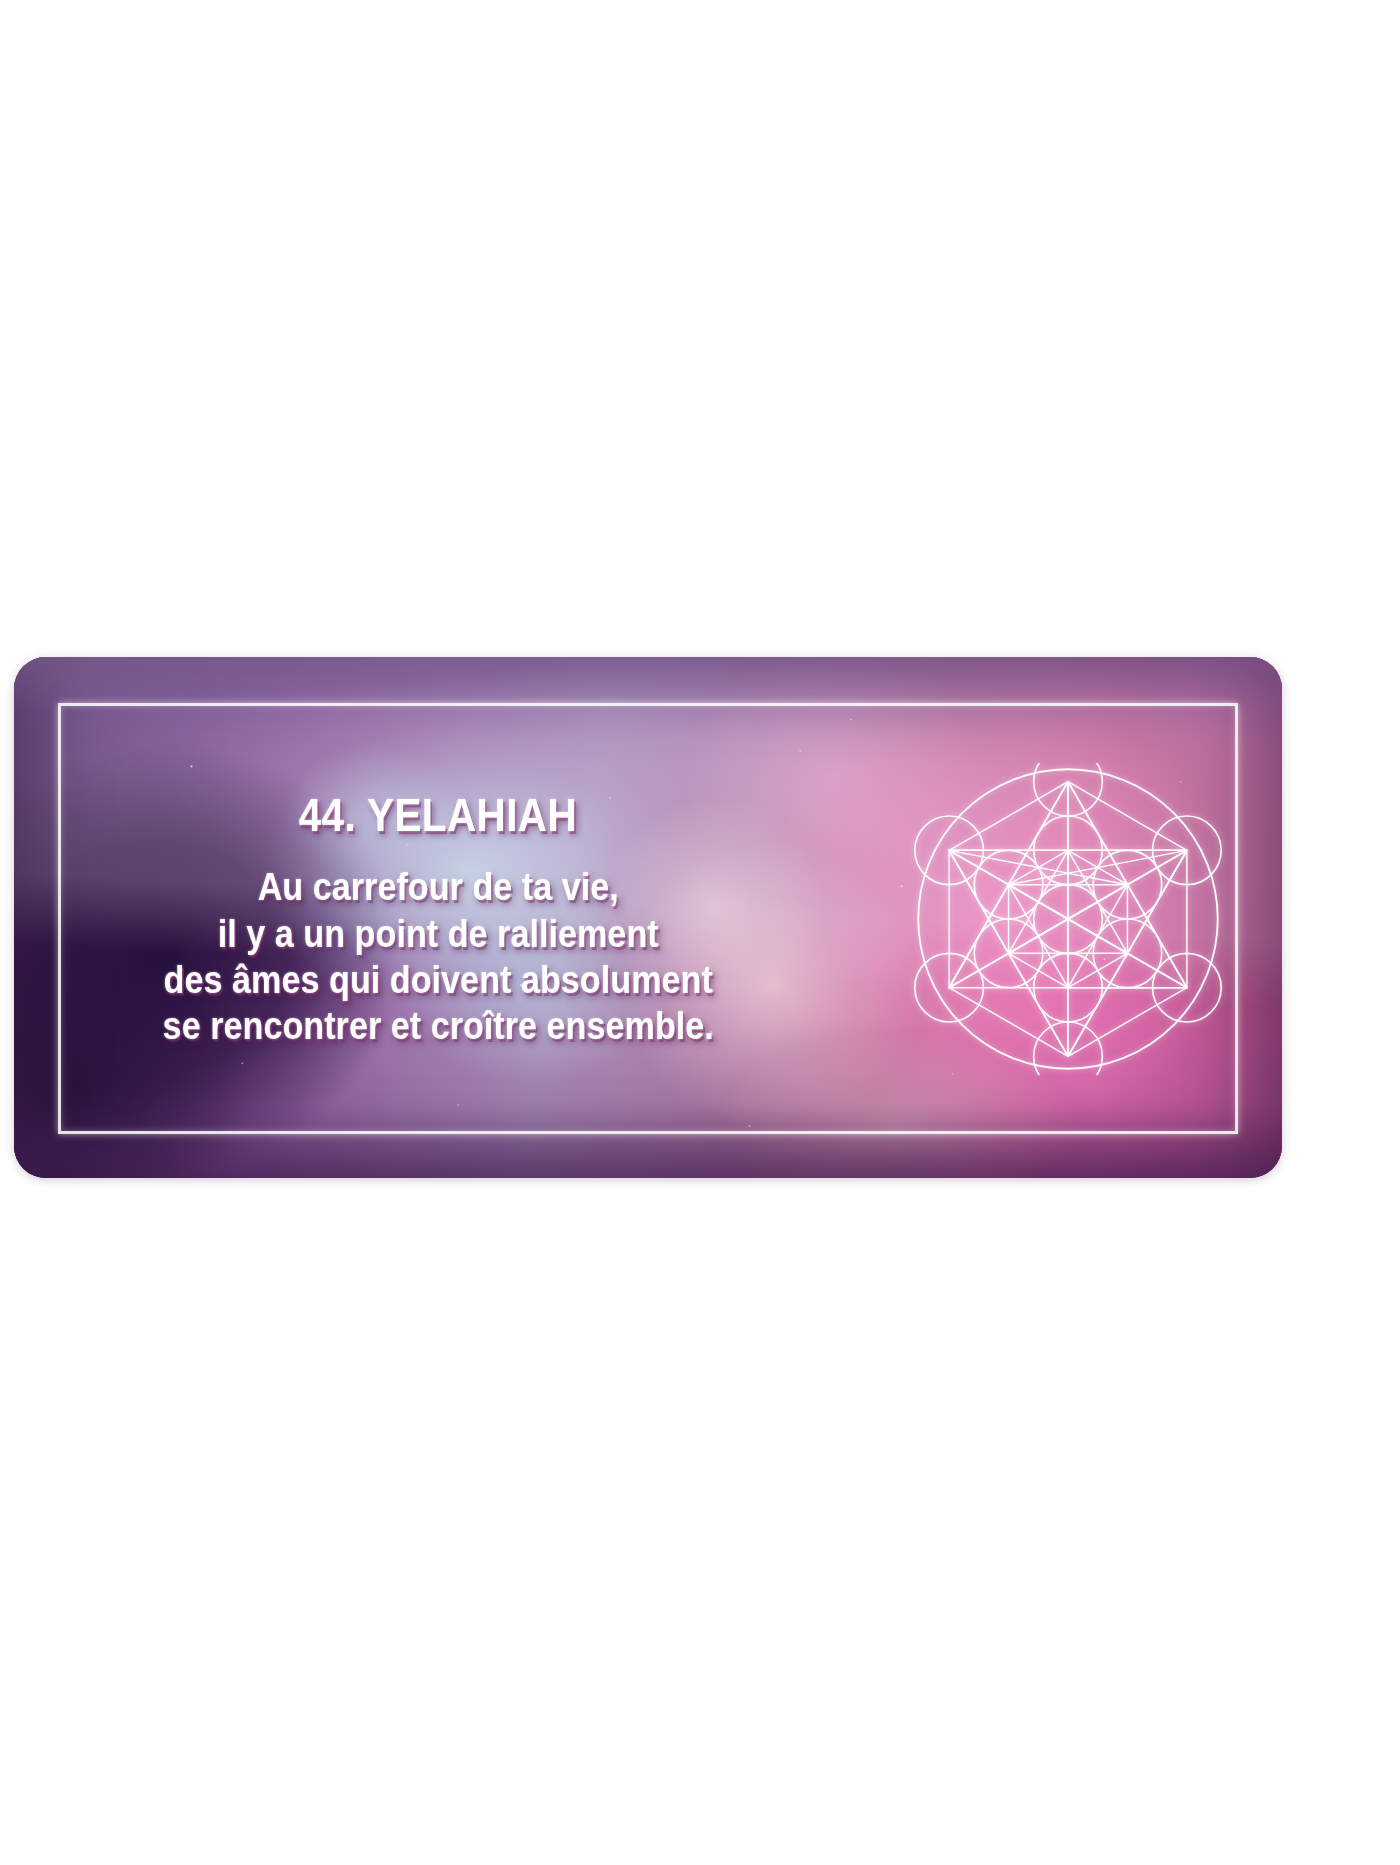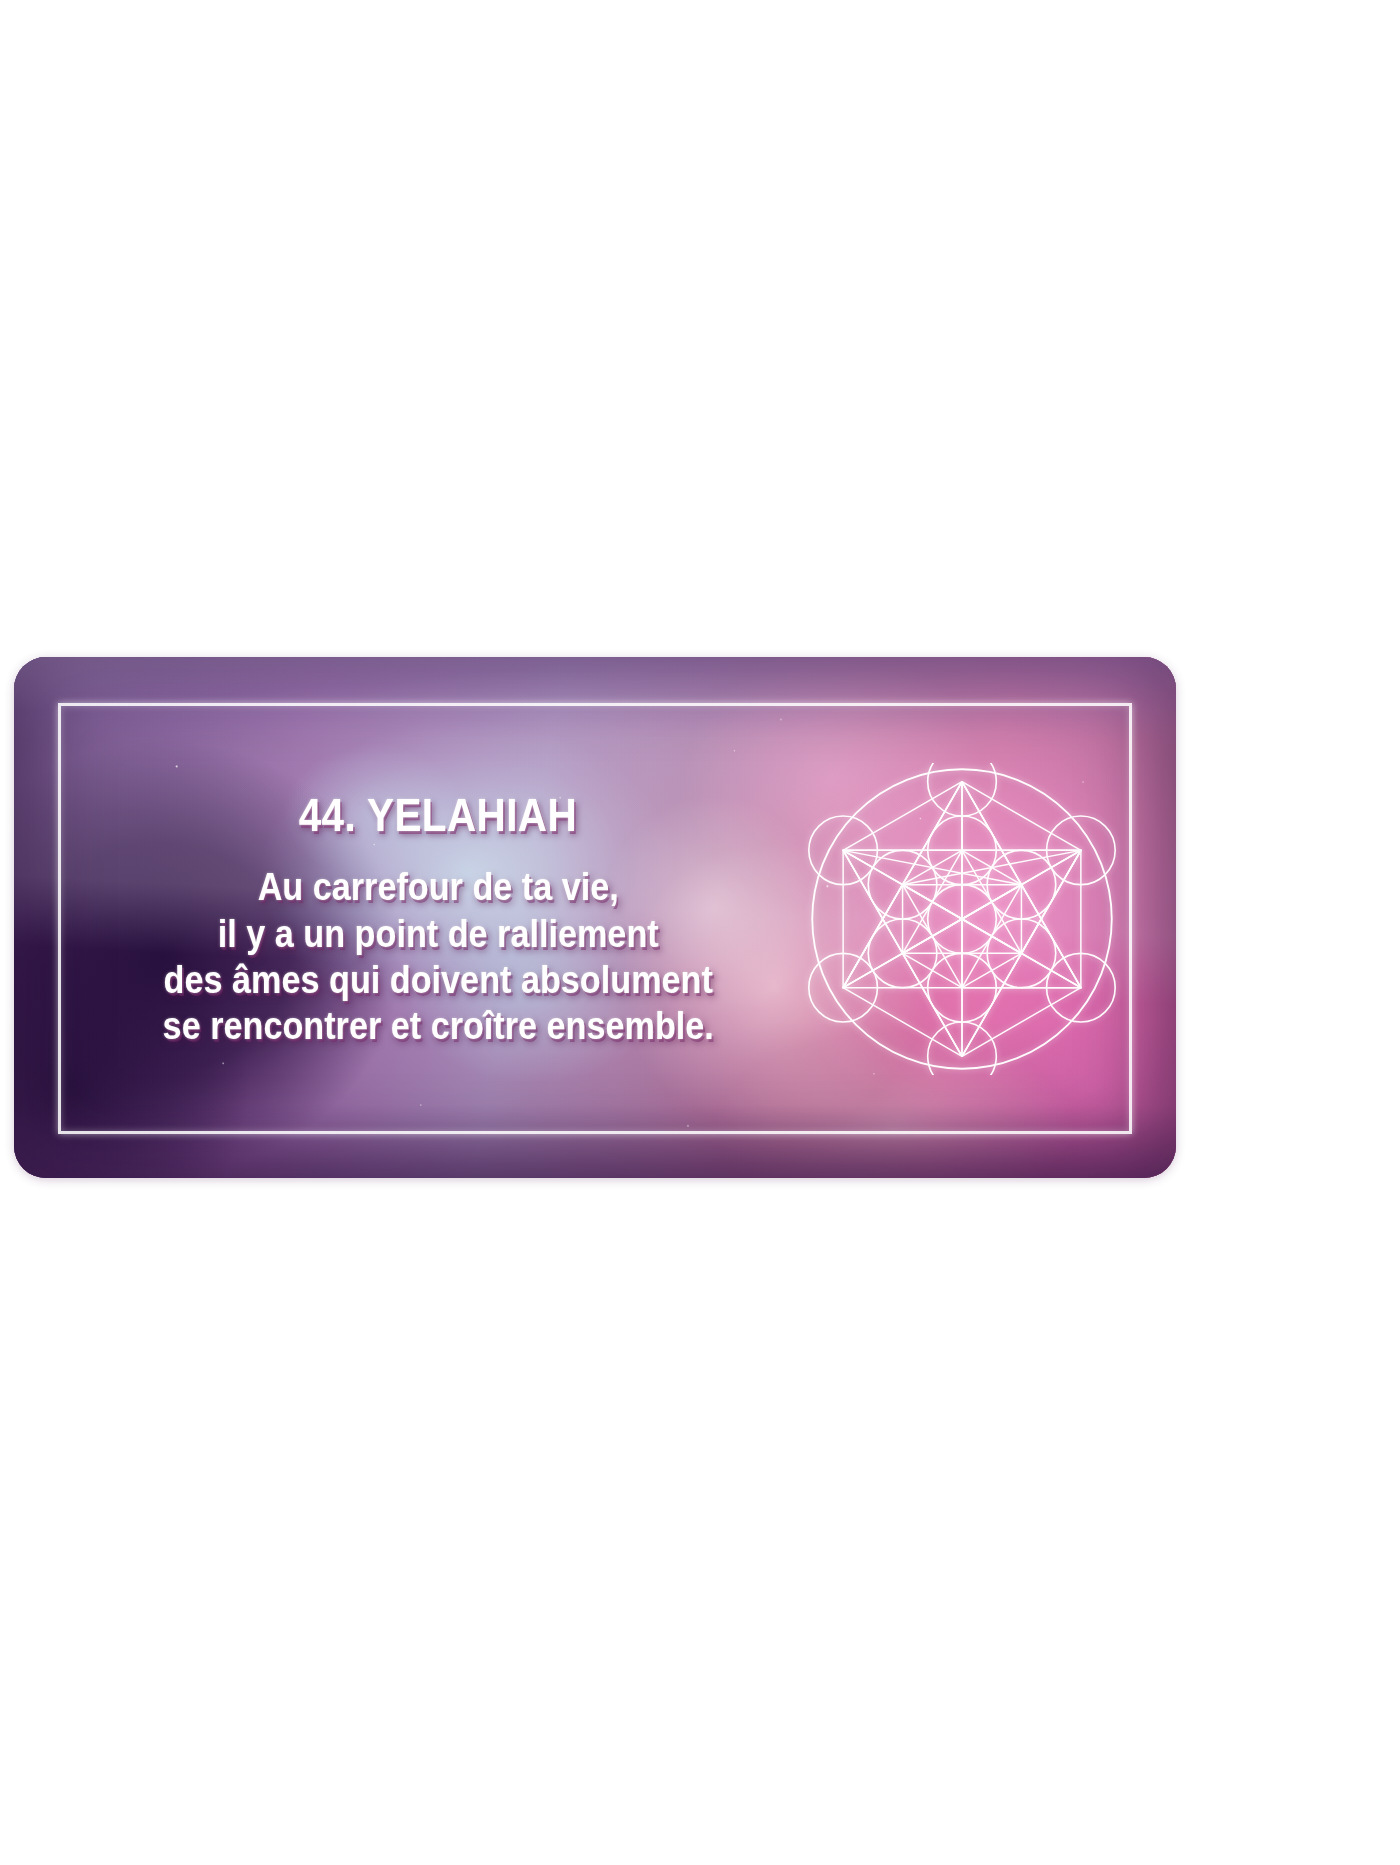--- a/index.html
+++ b/index.html
@@ -6,21 +6,21 @@
   html,body{margin:0;padding:0;background:#ffffff;}
   body{
     width:1400px;height:1865px;position:relative;overflow:hidden;
     font-family:"Liberation Sans","DejaVu Sans",sans-serif;
   }
 
   
   #card-root{
     position:absolute;
     left:14px; top:657px;
-    width:1162px; height:521px;
+    width:1268px; height:521px;
     border-radius:32px;
     overflow:hidden;
     box-shadow:0 2px 10px rgba(90,40,90,.25);
     background:#3b1f4d;
     isolation:isolate;
   }
 
   
   .bg-layer{position:absolute;inset:0;}
 

